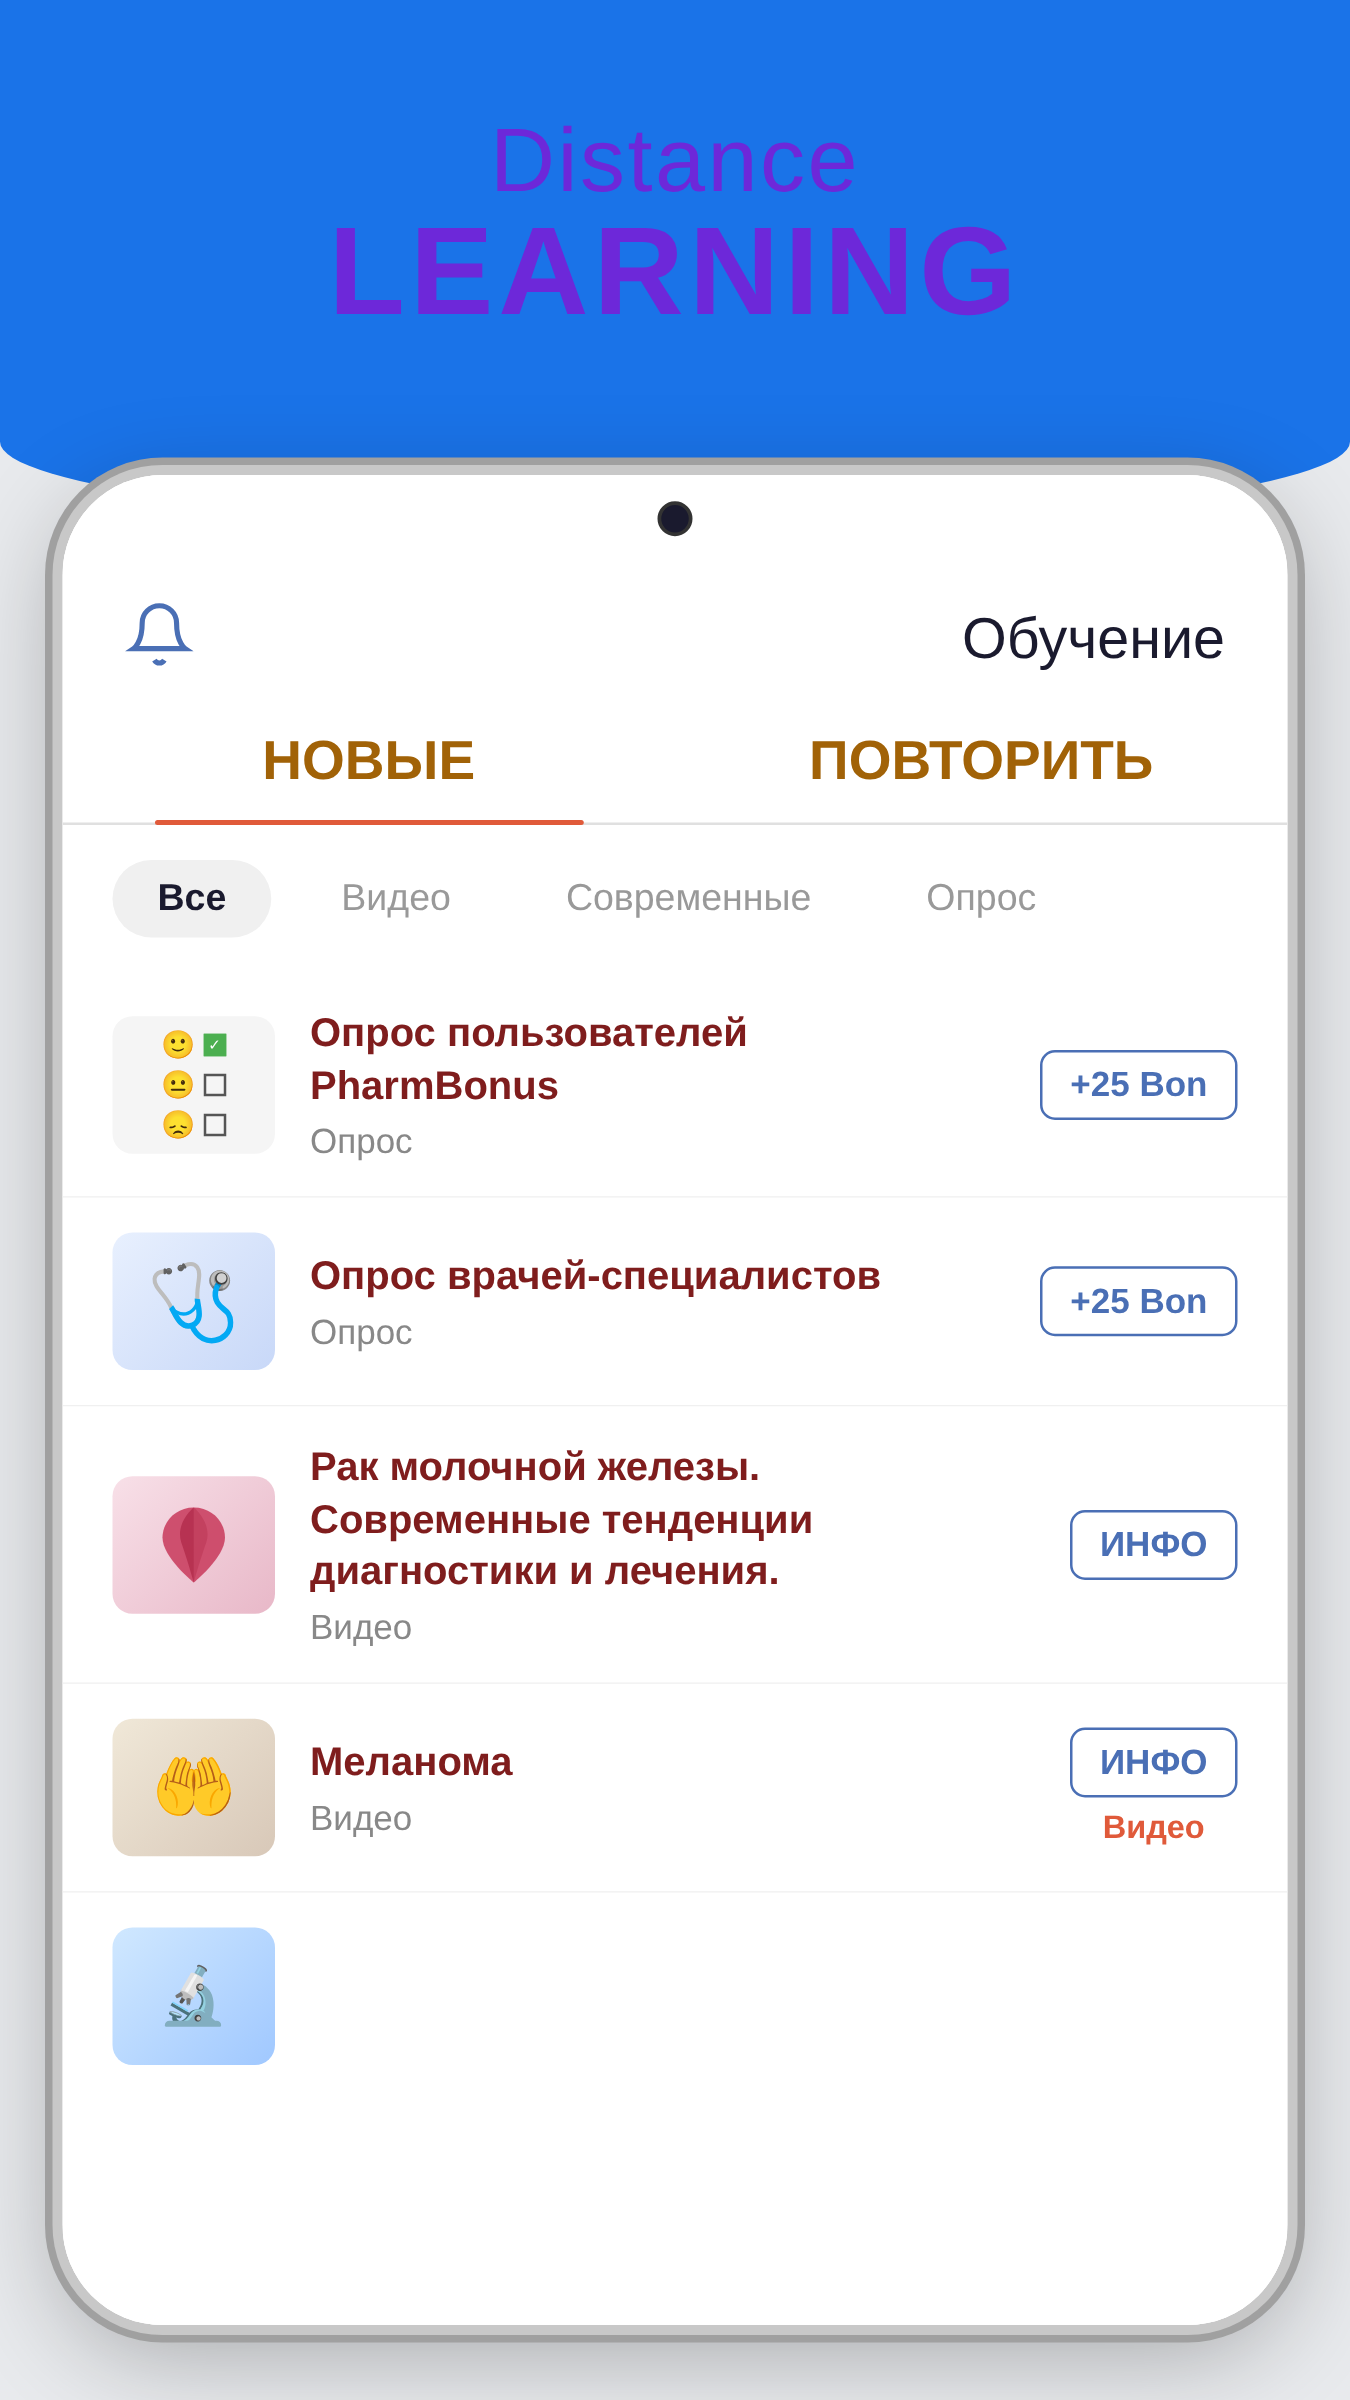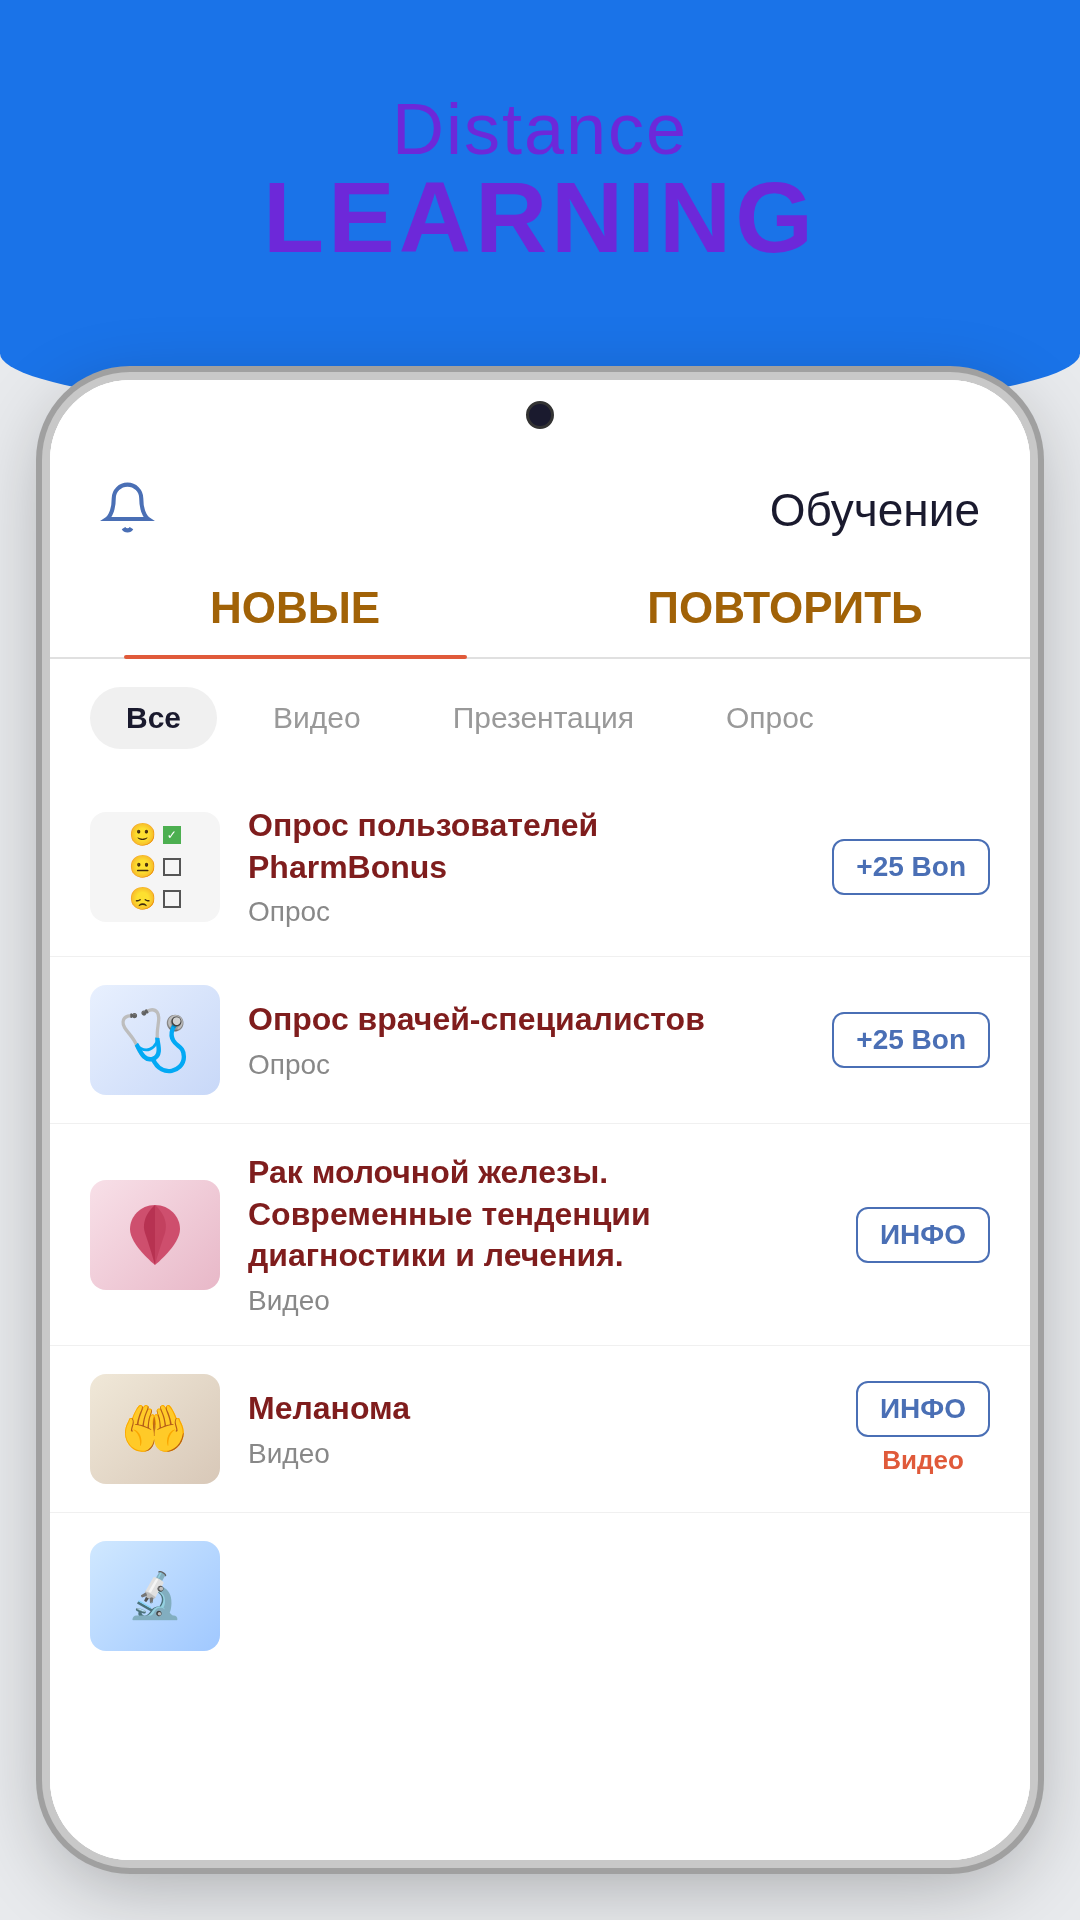--- a/index.html
+++ b/index.html
@@ -341,21 +341,21 @@
       </div>
 
       <div class="tabs-container">
         <div class="tab active">НОВЫЕ</div>
         <div class="tab">ПОВТОРИТЬ</div>
       </div>
 
       <div class="filter-row">
         <button class="filter-pill active">Все</button>
         <button class="filter-pill inactive">Видео</button>
-        <button class="filter-pill inactive">Презентация</button>
+        <button class="filter-pill inactive">Современные</button>
         <button class="filter-pill inactive">Опрос</button>
       </div>
 
       <div class="list-item">
         <div class="item-thumb survey-thumb">
           <div class="survey-icon">
             <div class="survey-row">
               <span class="smiley">🙂</span>
               <div class="check-box" style="background:#4caf50; border-color:#4caf50; color:white;">✓</div>
             </div>

